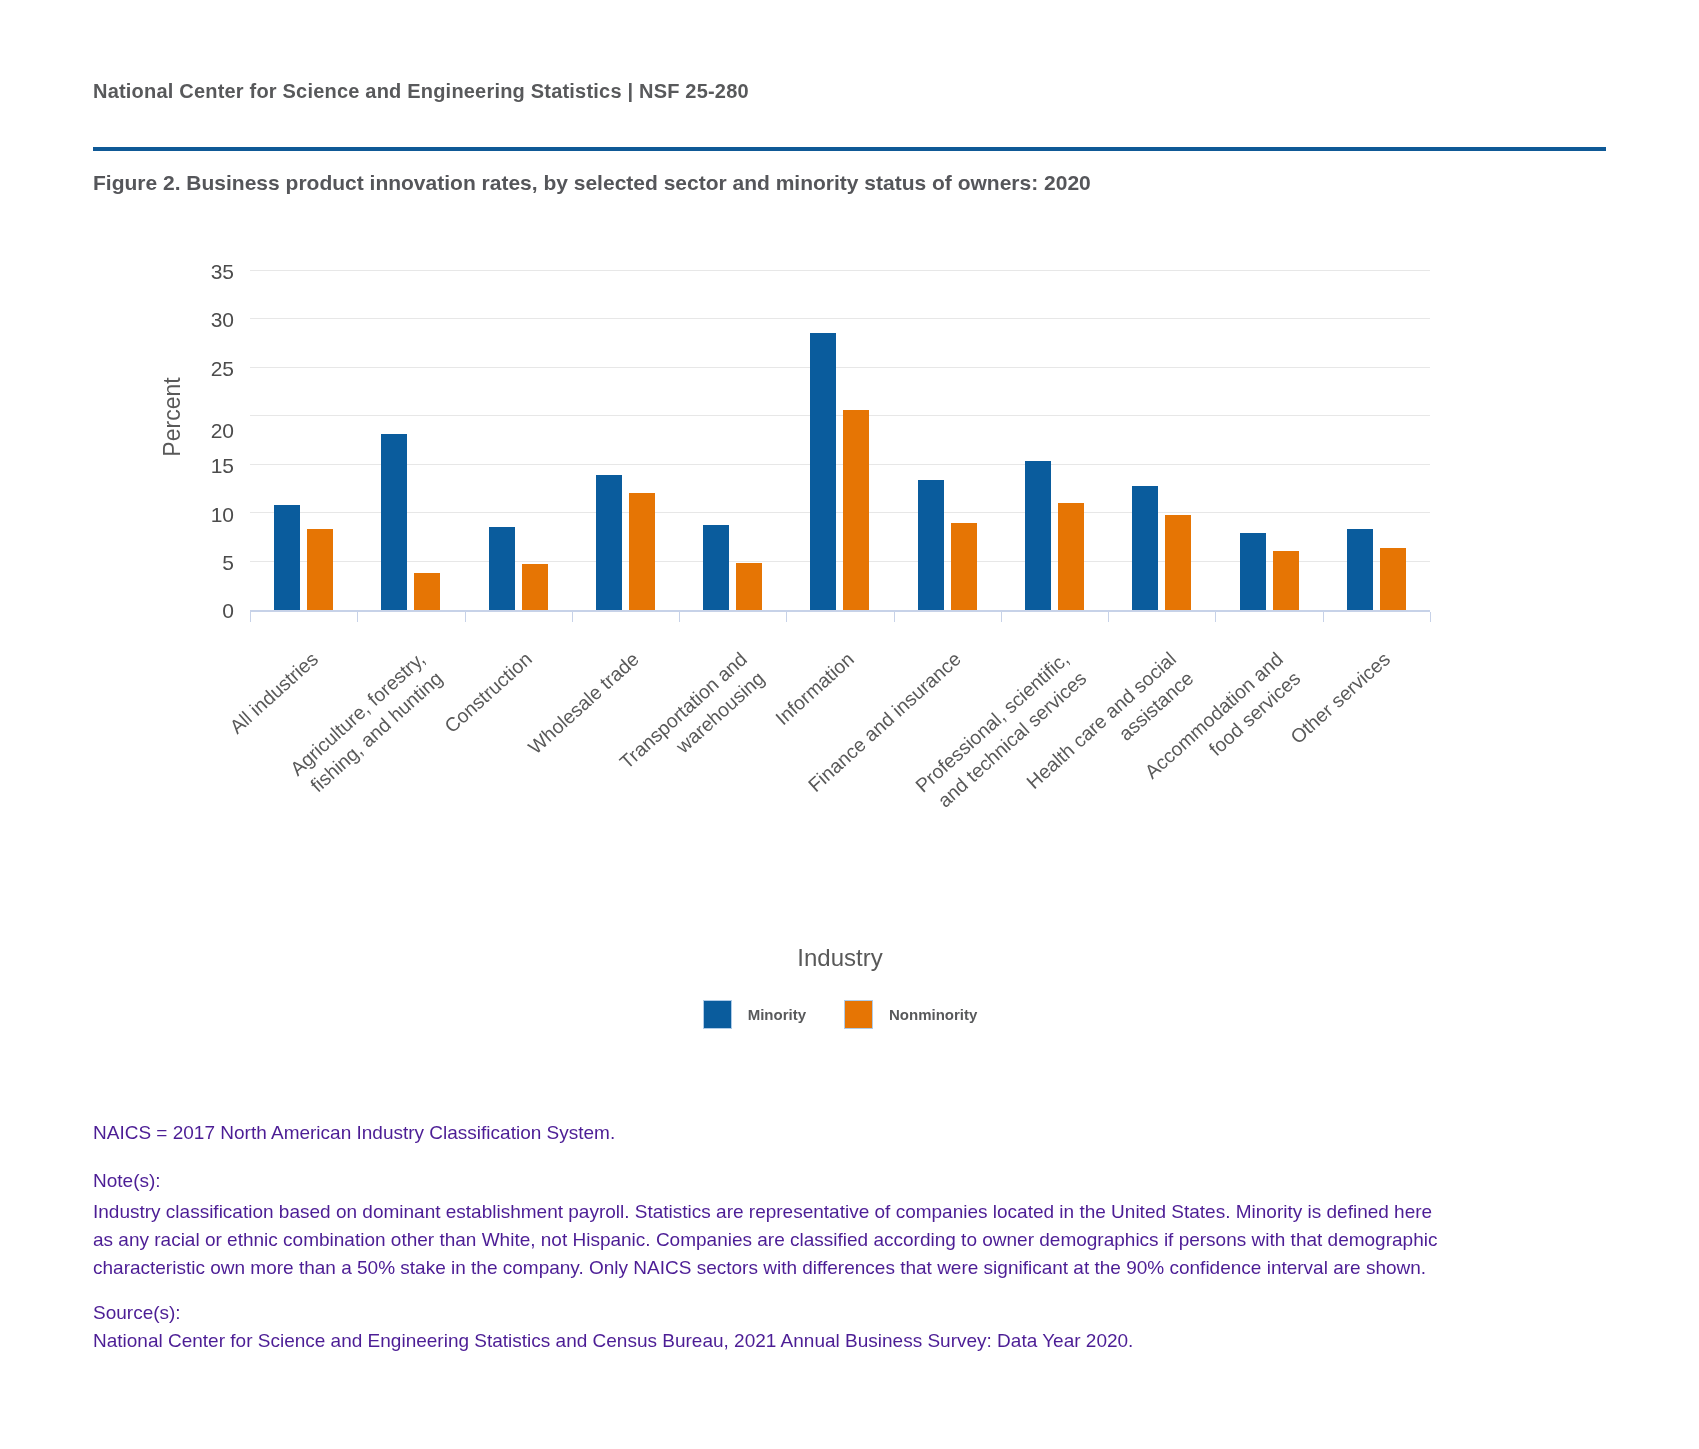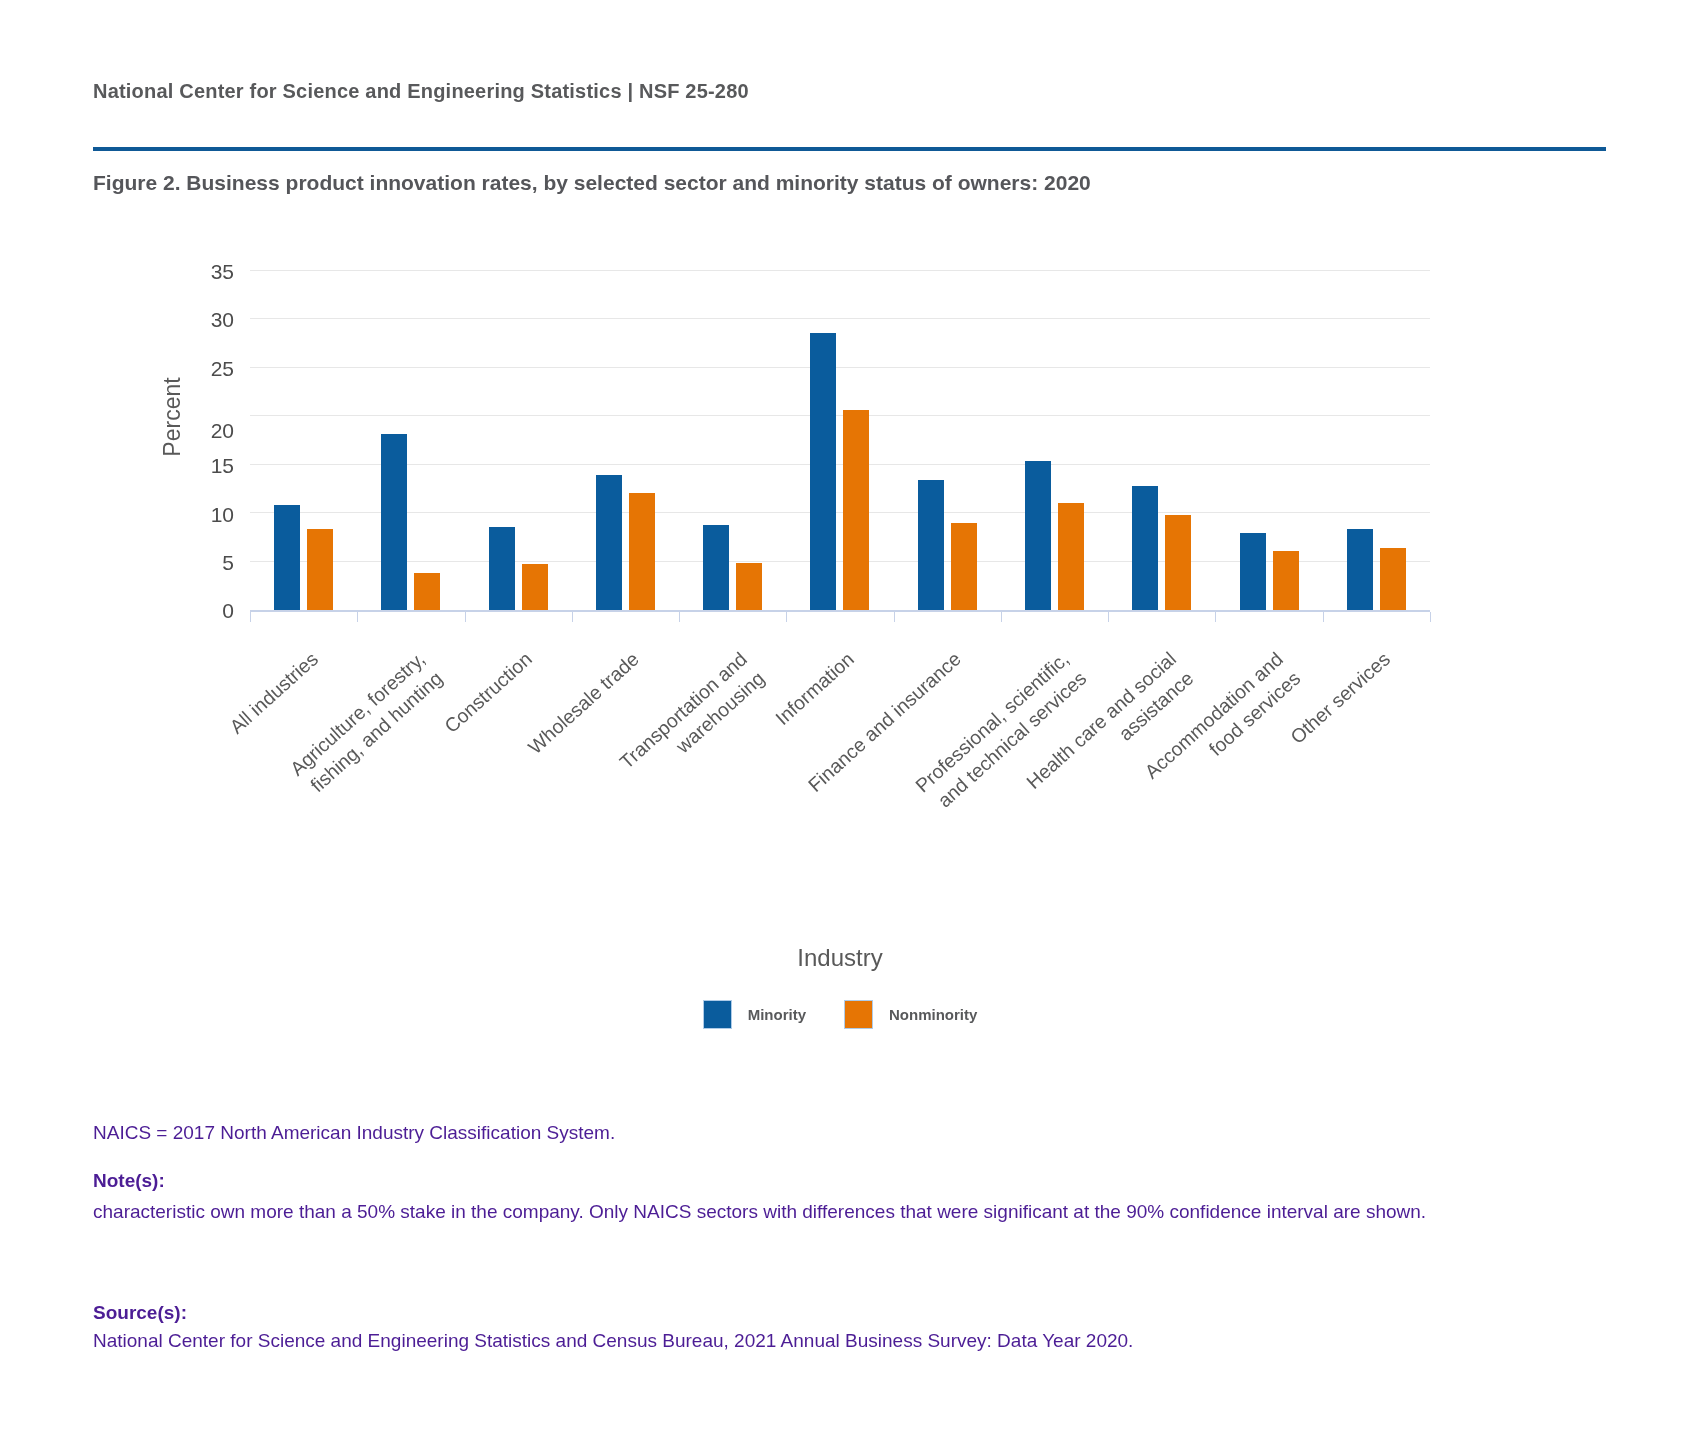--- a/index.html
+++ b/index.html
@@ -31,21 +31,21 @@
   .xaxis-title{left:250px;top:928px;width:1180px;text-align:center;font-size:24px;color:#595959;margin-top:16px;}
 
   
   .legend{left:250px;top:1000px;width:1180px;display:flex;justify-content:center;align-items:center;gap:38px;}
   .legend-item{display:flex;align-items:center;gap:16px;}
   .legend-swatch{width:29px;height:29px;border:1px solid #AECBE8;box-sizing:border-box;}
   .legend-label{font-size:15px;font-weight:bold;color:#58595B;}
 
   
   .note-text{font-size:19px;color:#4c1d95;white-space:nowrap;}
-  .bold{font-weight:bold;}
+  .bold{font-weight:normal;}
   .naics{left:93px;top:1122px;}
   .notes-label{left:93px;top:1170px;}
   .notes-body{left:93px;top:1198px;line-height:28px;}
   .source-label{left:93px;top:1302px;}
   .source-body{left:93px;top:1330px;}
 </style>
 </head>
 <body>
 
 <div class="abs site-header">National Center for Science and Engineering Statistics  |  NSF 25-280</div>
@@ -183,16 +183,18 @@
     </div>
     <div class="legend-item">
       <div class="legend-swatch" style="background: rgb(230, 117, 4);"></div>
       <div class="legend-label">Nonminority</div>
     </div>
   </div>
 
 <div class="abs note-text naics">NAICS = 2017 North American Industry Classification System.</div>
 <div class="abs note-text bold notes-label">Note(s):</div>
 <div class="abs note-text notes-body">
+  <div>Industry classification based on dominant establishment payroll. Statistics are representative of companies located in the United States. Minority is defined here</div>
+  <div>as any racial or ethnic combination other than White, not Hispanic. Companies are classified according to owner demographics if persons with that demographic</div>
   <div>characteristic own more than a 50% stake in the company. Only NAICS sectors with differences that were significant at the 90% confidence interval are shown.</div>
 </div>
 <div class="abs note-text bold source-label">Source(s):</div>
 <div class="abs note-text source-body">National Center for Science and Engineering Statistics and Census Bureau, 2021 Annual Business Survey: Data Year 2020.</div>
 
 </body></html>

